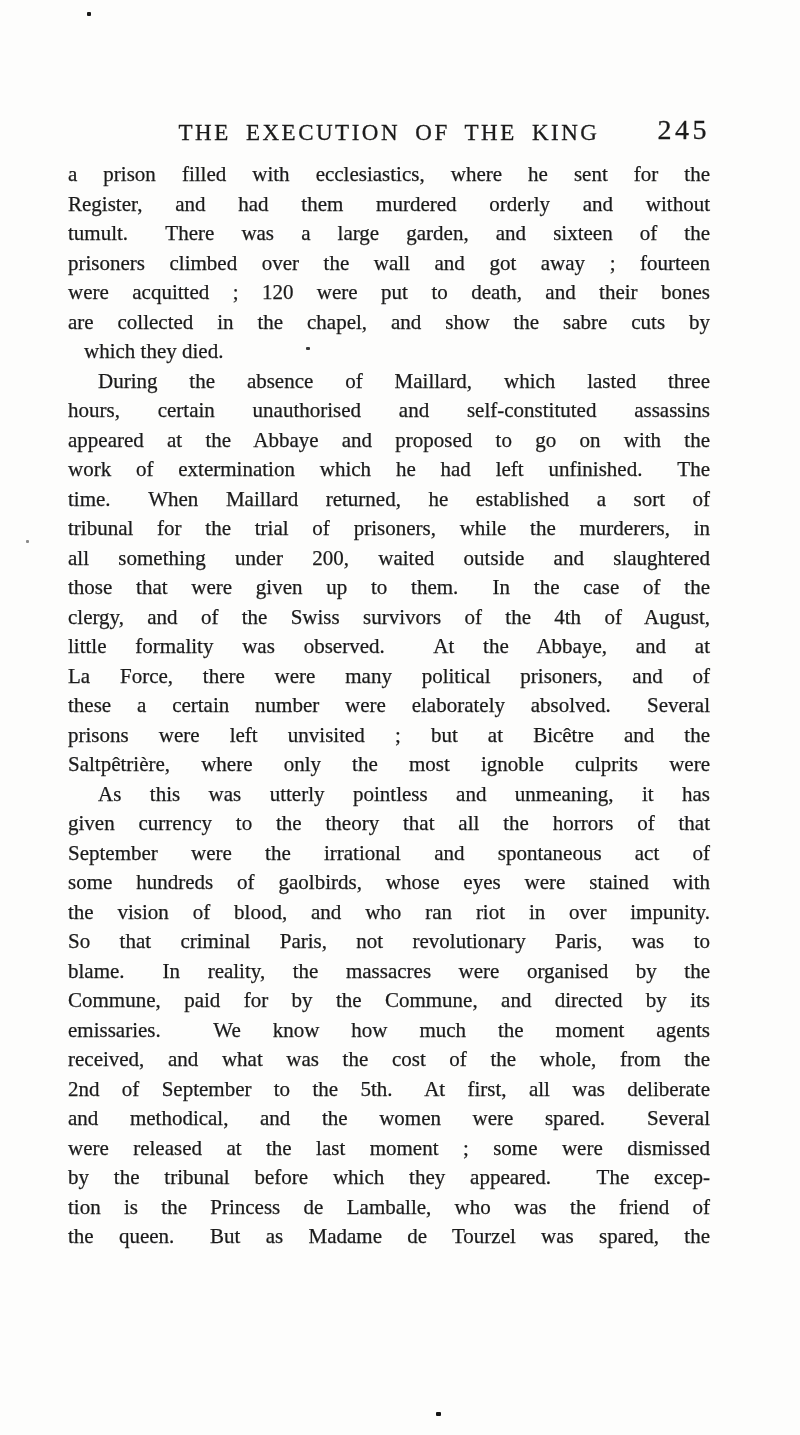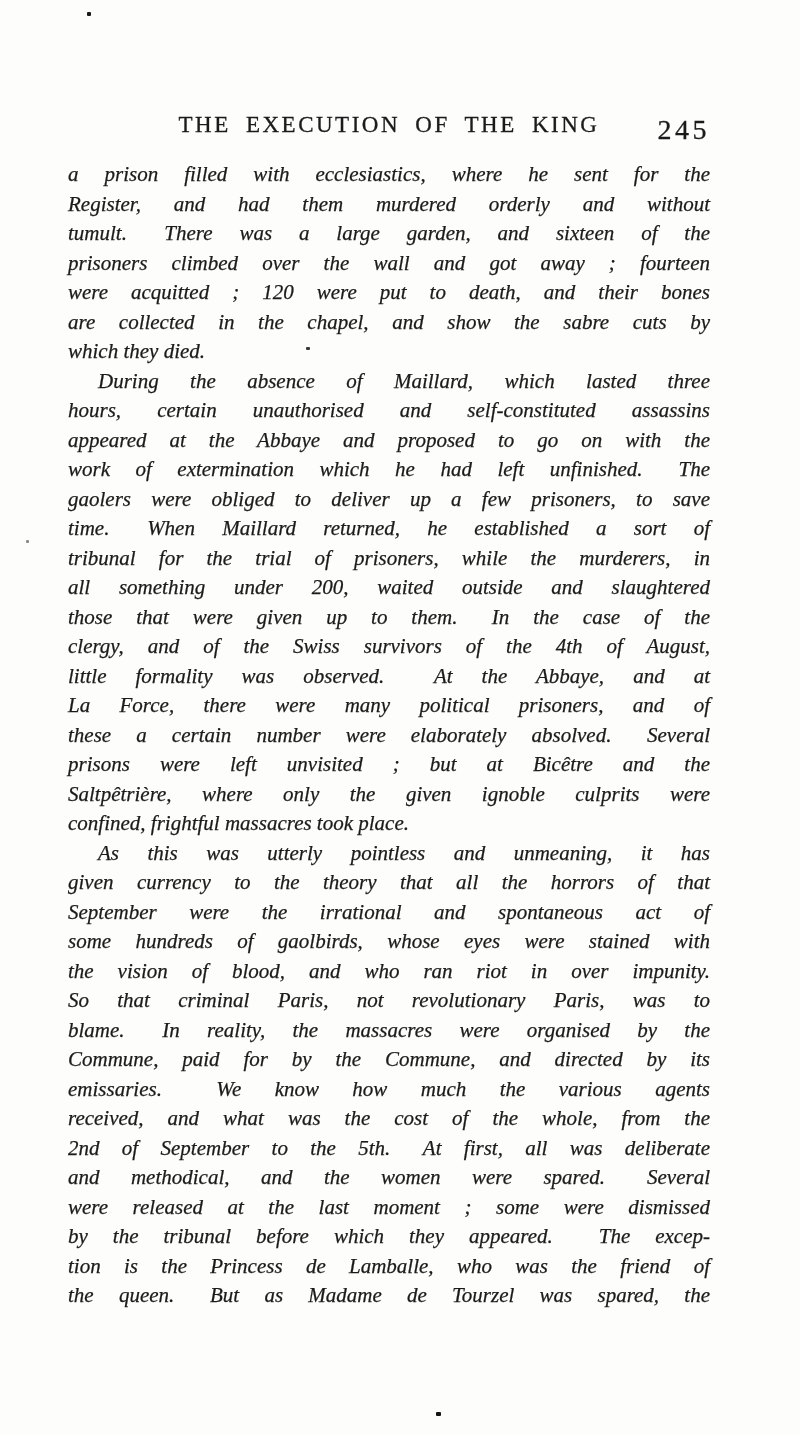--- a/index.html
+++ b/index.html
@@ -19,21 +19,21 @@
   .running-header {
     position: absolute;
     left: 68px;
     top: 112px;
     width: 642px;
     height: 30px;
   }
   .header-title {
     position: absolute;
     left: 0;
-    top: 0;
+    top: 8px;
     width: 100%;
     text-align: center;
     font-size: 23px;
     letter-spacing: 2.5px;
     word-spacing: 7px;
     white-space: nowrap;
     font-family: Liberation Serif, serif;
     -webkit-text-stroke: 0.3px #1b1b1b;
   }
   .page-number {
@@ -52,24 +52,24 @@
     font-size: 21px;
     line-height: 29.5px;
     -webkit-text-stroke: 0.25px #1b1b1b;
   }
   .para { margin: 0; }
   .para.indent .line:first-child { text-indent: 30px; }
   .line {
     text-align: justify;
     text-align-last: justify;
     white-space: normal;
-    font-style: italic;
   }
   .line.para-end {
     text-align-last: left;
+    margin-left: 16px;
   }
   .artifact {
     position: absolute;
     border-radius: 1px;
   }
   .artifact.a1 { left: 87px;  top: 12px;   width: 4px; height: 4px; background: #191919; }
   .artifact.a2 { left: 26px;  top: 540px;  width: 3px; height: 3px; background: #8a8a8a; }
   .artifact.a3 { left: 306px; top: 347px;  width: 4px; height: 3px; background: #3a3a3a; }
   .artifact.a4 { left: 436px; top: 1412px; width: 5px; height: 4px; background: #141414; }
 </style>
@@ -91,43 +91,41 @@
         <div class="line">prisoners climbed over the wall and got away ; fourteen</div>
         <div class="line">were acquitted ; 120 were put to death, and their bones</div>
         <div class="line">are collected in the chapel, and show the sabre cuts by</div>
         <div class="line para-end">which they died.</div>
       </div>
       <div class="para indent">
         <div class="line">During the absence of Maillard, which lasted three</div>
         <div class="line">hours, certain unauthorised and self-constituted assassins</div>
         <div class="line">appeared at the Abbaye and proposed to go on with the</div>
         <div class="line">work of extermination which he had left unfinished.  The</div>
-        <div class="line">gaolers were obliged to deliver up a few prisoners, to save</div>
         <div class="line">time.  When Maillard returned, he established a sort of</div>
         <div class="line">tribunal for the trial of prisoners, while the murderers, in</div>
         <div class="line">all something under 200, waited outside and slaughtered</div>
         <div class="line">those that were given up to them.  In the case of the</div>
         <div class="line">clergy, and of the Swiss survivors of the 4th of August,</div>
         <div class="line">little formality was observed.  At the Abbaye, and at</div>
         <div class="line">La Force, there were many political prisoners, and of</div>
         <div class="line">these a certain number were elaborately absolved.  Several</div>
         <div class="line">prisons were left unvisited ; but at Bicêtre and the</div>
-        <div class="line">Saltpêtrière, where only the given ignoble culprits were</div>
-        <div class="line para-end">confined, frightful massacres took place.</div>
+        <div class="line">Saltpêtrière, where only the most ignoble culprits were</div>
       </div>
       <div class="para indent">
         <div class="line">As this was utterly pointless and unmeaning, it has</div>
         <div class="line">given currency to the theory that all the horrors of that</div>
         <div class="line">September were the irrational and spontaneous act of</div>
         <div class="line">some hundreds of gaolbirds, whose eyes were stained with</div>
         <div class="line">the vision of blood, and who ran riot in over impunity.</div>
         <div class="line">So that criminal Paris, not revolutionary Paris, was to</div>
         <div class="line">blame.  In reality, the massacres were organised by the</div>
         <div class="line">Commune, paid for by the Commune, and directed by its</div>
-        <div class="line">emissaries.  We know how much the various agents</div>
+        <div class="line">emissaries.  We know how much the moment agents</div>
         <div class="line">received, and what was the cost of the whole, from the</div>
         <div class="line">2nd of September to the 5th.  At first, all was deliberate</div>
         <div class="line">and methodical, and the women were spared.  Several</div>
         <div class="line">were released at the last moment ; some were dismissed</div>
         <div class="line">by the tribunal before which they appeared.  The excep-</div>
         <div class="line">tion is the Princess de Lamballe, who was the friend of</div>
         <div class="line">the queen.  But as Madame de Tourzel was spared, the</div>
       </div>
     </div>
 

